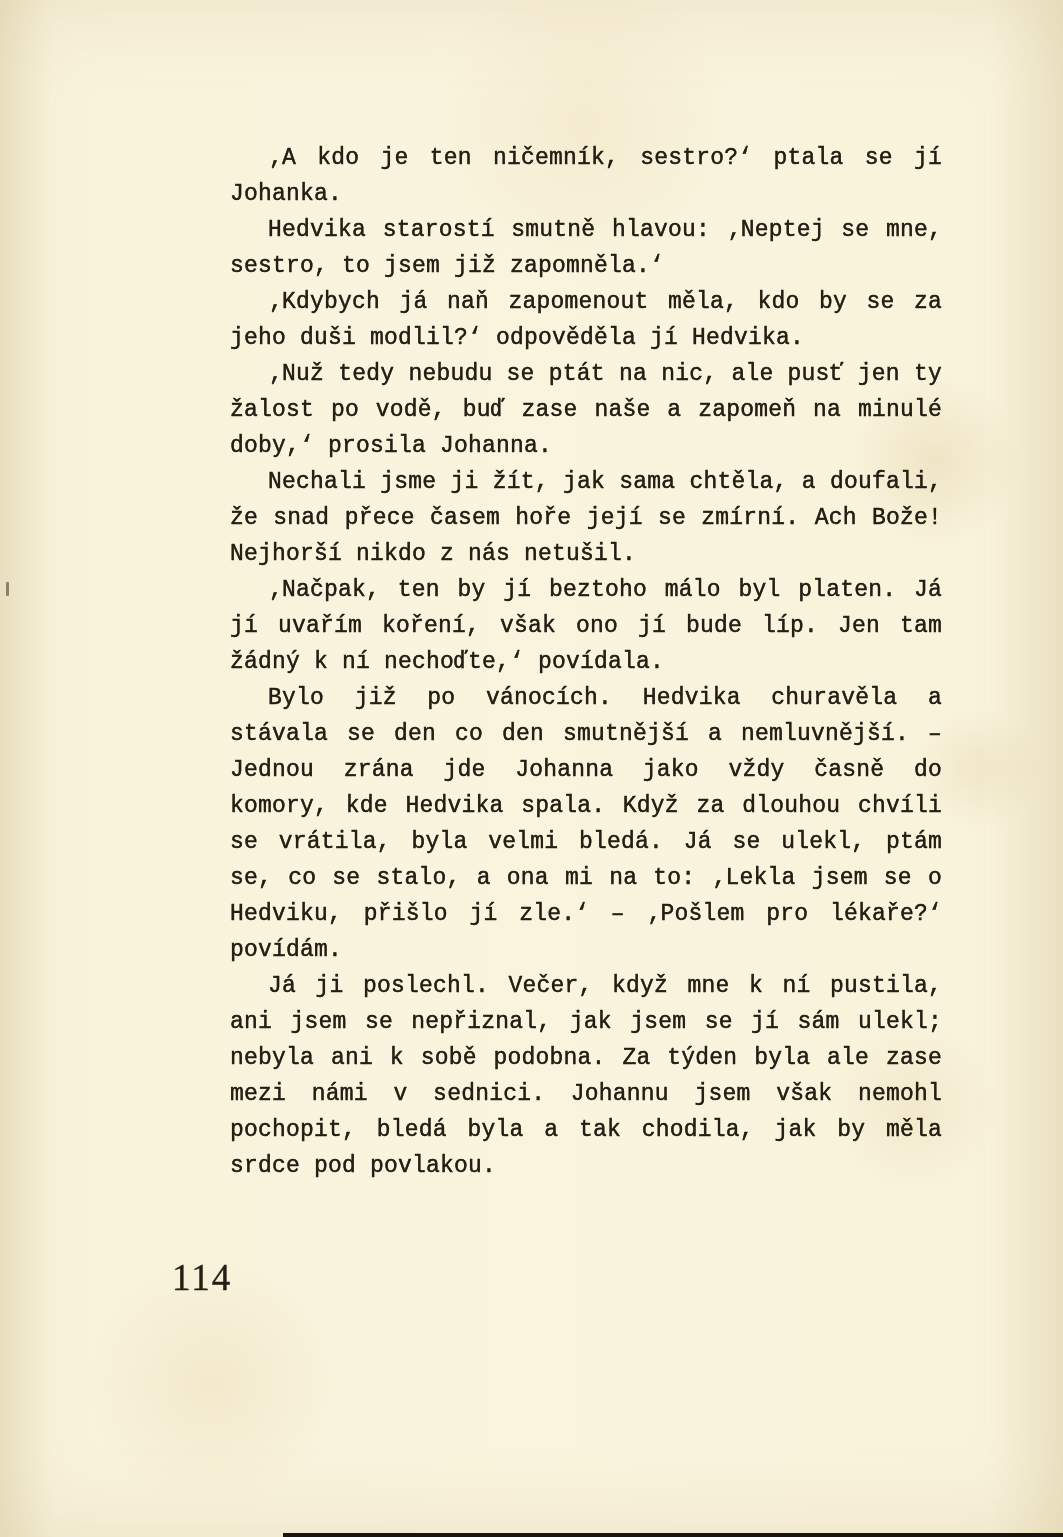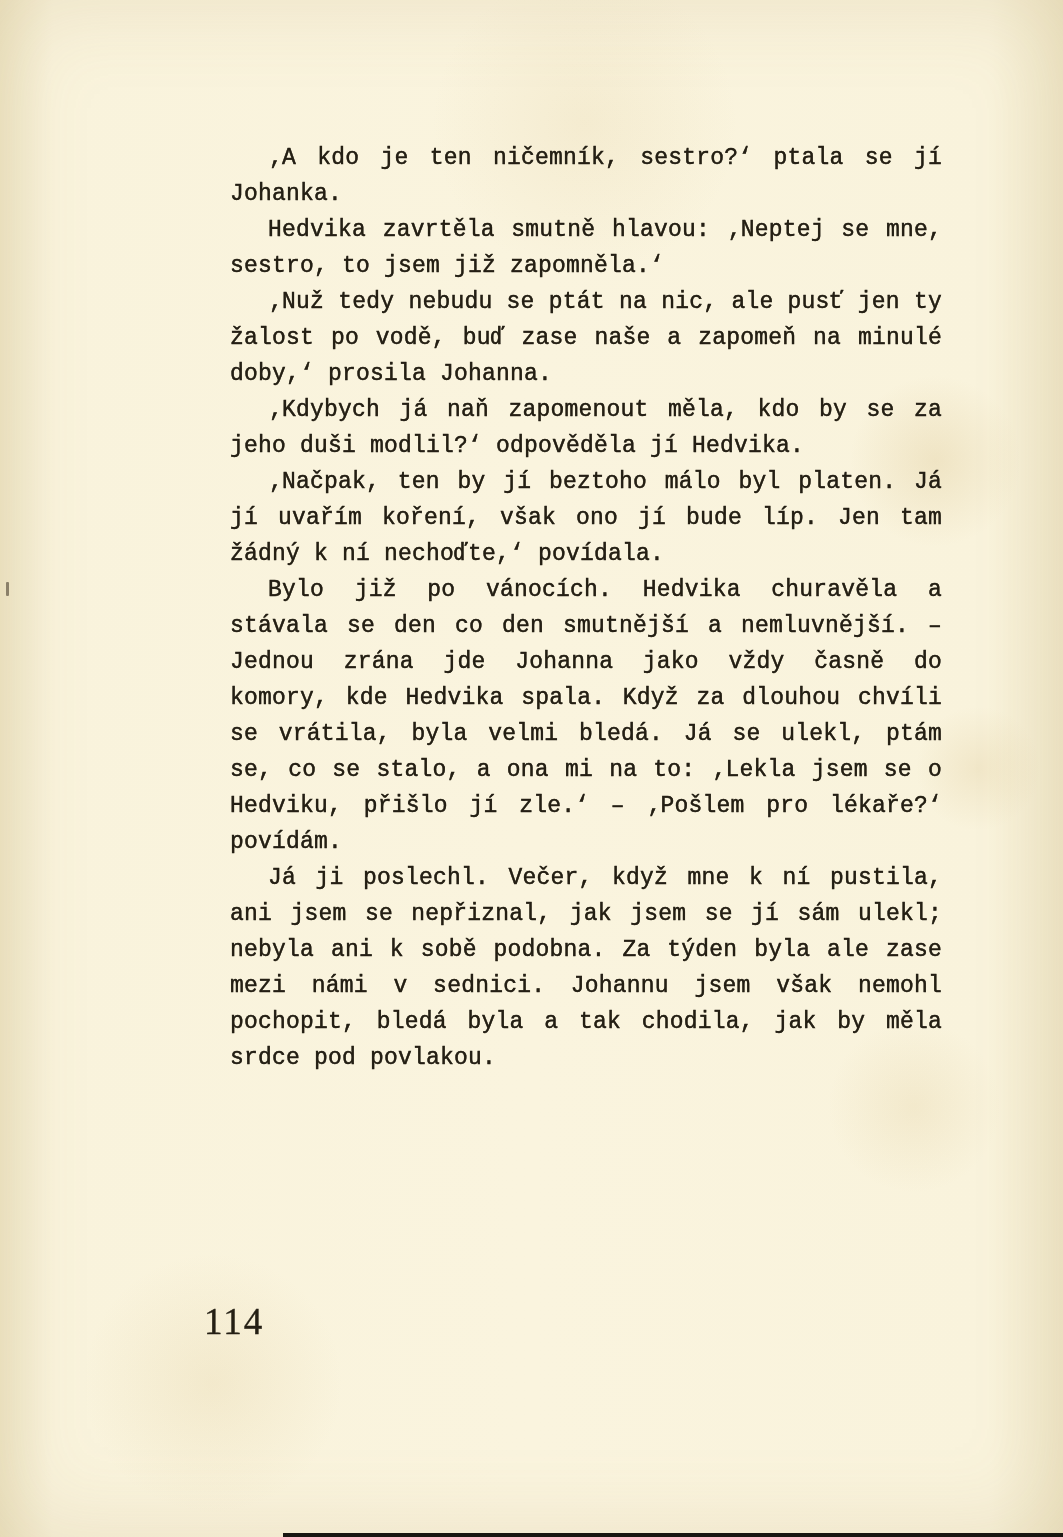--- a/index.html
+++ b/index.html
@@ -36,24 +36,23 @@
     text-align: justify;
     text-indent: 38px;
     letter-spacing: 0.2px;
     -webkit-text-stroke: 0.35px #241f14;
     text-shadow: 0 0 0.4px rgba(36,31,20,0.7);
     font-family: Liberation Mono, monospace;
   }
   .page-number {
     position: absolute;
     left: 172px;
-    top: 1300px;
+    top: 1256px;
     font-size: 37px;
     letter-spacing: 2px;
-    margin-left: 32px;
     -webkit-text-stroke: 0.4px #241f14;
   }
   .ink-speck {
     position: absolute;
     left: 6px;
     top: 582px;
     width: 3px;
     height: 14px;
     background: rgba(60,50,35,0.55);
     border-radius: 1px;
@@ -67,23 +66,24 @@
     background: #191611;
   }
 </style>
 </head>
 <body>
 
 <div class="page">
 
   <div class="text-block">
     <p>‚A kdo je ten ničemník, sestro?‘ ptala se jí Johanka.</p>
-    <p>Hedvika zavrtěla smutně hlavou: ‚Neptej se mne, sestro, to jsem již zapomněla.‘</p>
+    <p>Hedvika starostí smutně hlavou: ‚Neptej se mne, sestro, to jsem již zapomněla.‘</p>
+    <p>‚Kdybych já naň zapomenout měla, kdo by se za jeho duši modlil?‘ odpověděla jí Hedvika.</p>
     <p>‚Nuž tedy nebudu se ptát na nic, ale pusť jen ty žalost po vodě, buď zase naše a zapomeň na minulé doby,‘ prosila Johanna.</p>
-    <p>‚Kdybych já naň zapomenout měla, kdo by se za jeho duši modlil?‘ odpověděla jí Hedvika.</p>
+    <p>Nechali jsme ji žít, jak sama chtěla, a doufali, že snad přece časem hoře její se zmírní. Ach Bože! Nejhorší nikdo z nás netušil.</p>
     <p>‚Načpak, ten by jí beztoho málo byl platen. Já jí uvařím koření, však ono jí bude líp. Jen tam žádný k ní nechoďte,‘ povídala.</p>
     <p>Bylo již po vánocích. Hedvika churavěla a stávala se den co den smutnější a nemluvnější. – Jednou zrána jde Johanna jako vždy časně do komory, kde Hedvika spala. Když za dlouhou chvíli se vrátila, byla velmi bledá. Já se ulekl, ptám se, co se stalo, a ona mi na to: ‚Lekla jsem se o Hedviku, přišlo jí zle.‘ – ‚Pošlem pro lékaře?‘ povídám.</p>
     <p>Já ji poslechl. Večer, když mne k ní pustila, ani jsem se nepřiznal, jak jsem se jí sám ulekl; nebyla ani k sobě podobna. Za týden byla ale zase mezi námi v sednici. Johannu jsem však nemohl pochopit, bledá byla a tak chodila, jak by měla srdce pod povlakou.</p>
   </div>
 
   <div class="page-number">114</div>
 
   <div class="ink-speck"></div>
   <div class="scan-edge"></div>
 

